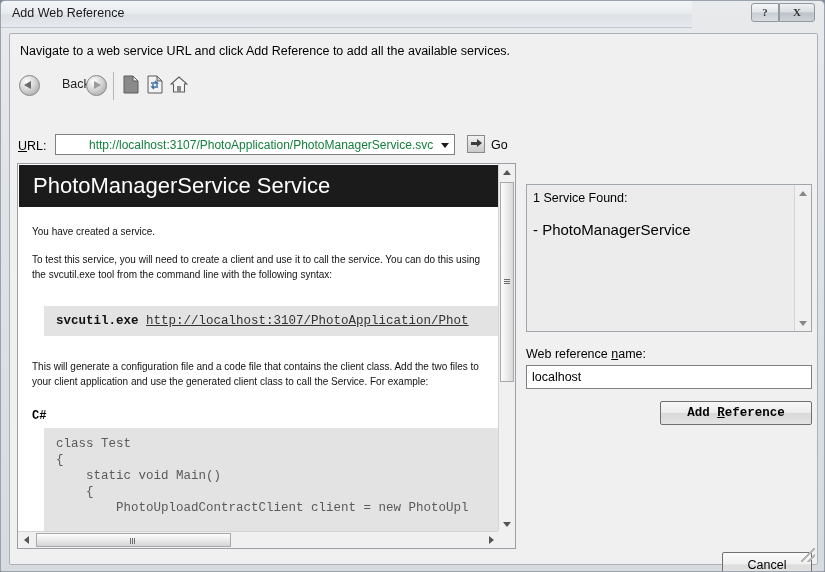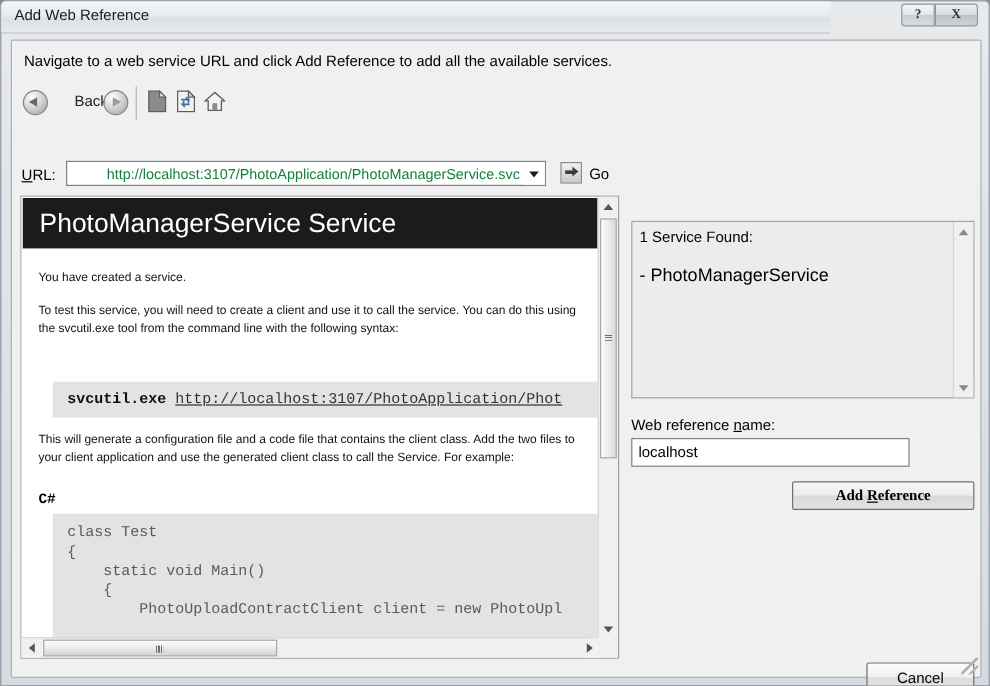--- a/index.html
+++ b/index.html
@@ -237,21 +237,20 @@
     font-size: 12px;
     font-weight: bold;
     font-family: "Liberation Mono", monospace;
   }
   #cmd-block {
     position: absolute;
     left: 26px; top: 142px;
     width: 455px; height: 30px;
     background: #e3e3e3;
     overflow: hidden;
-    margin-top: 12px;
   }
   #cmd-text {
     position: absolute;
     left: 12px; top: 8px;
     font-family: "Liberation Mono", monospace;
     font-size: 12.5px;
     font-weight: bold;
     white-space: nowrap;
     color: #111;
   }
@@ -396,38 +395,38 @@
     border-left: 4px solid transparent; border-right: 4px solid transparent;
     border-top: 5px solid #888; }
   #ref-name-label {
     position: absolute;
     left: 516px; top: 313px;
     font-size: 12.5px;
   }
   #ref-name-input {
     position: absolute;
     left: 516px; top: 331px;
-    width: 232px; height: 24px;
+    width: 286px; height: 24px;
     box-sizing: border-box;
     background: #fff;
     border: 1px solid #7d8186;
     font-family: "Liberation Sans", sans-serif;
     font-size: 12.5px;
     padding: 0 5px;
     color: #000;
   }
   #add-ref-btn {
     position: absolute;
     left: 650px; top: 367px;
     width: 152px; height: 24px;
     box-sizing: border-box;
     border: 1px solid #707070;
     border-radius: 2px;
     background: linear-gradient(to bottom, #f7f7f7 0%, #ececec 48%, #d9d9d9 52%, #e3e3e3 100%);
-    font-family: Liberation Serif, serif;
+    font-family: Liberation Mono, monospace;
     font-size: 12.5px;
     font-weight: bold;
     color: #000;
     cursor: default;
   }
   #cancel-btn {
     position: absolute;
     left: 712px; top: 518px;
     width: 90px; height: 25px;
     box-sizing: border-box;

